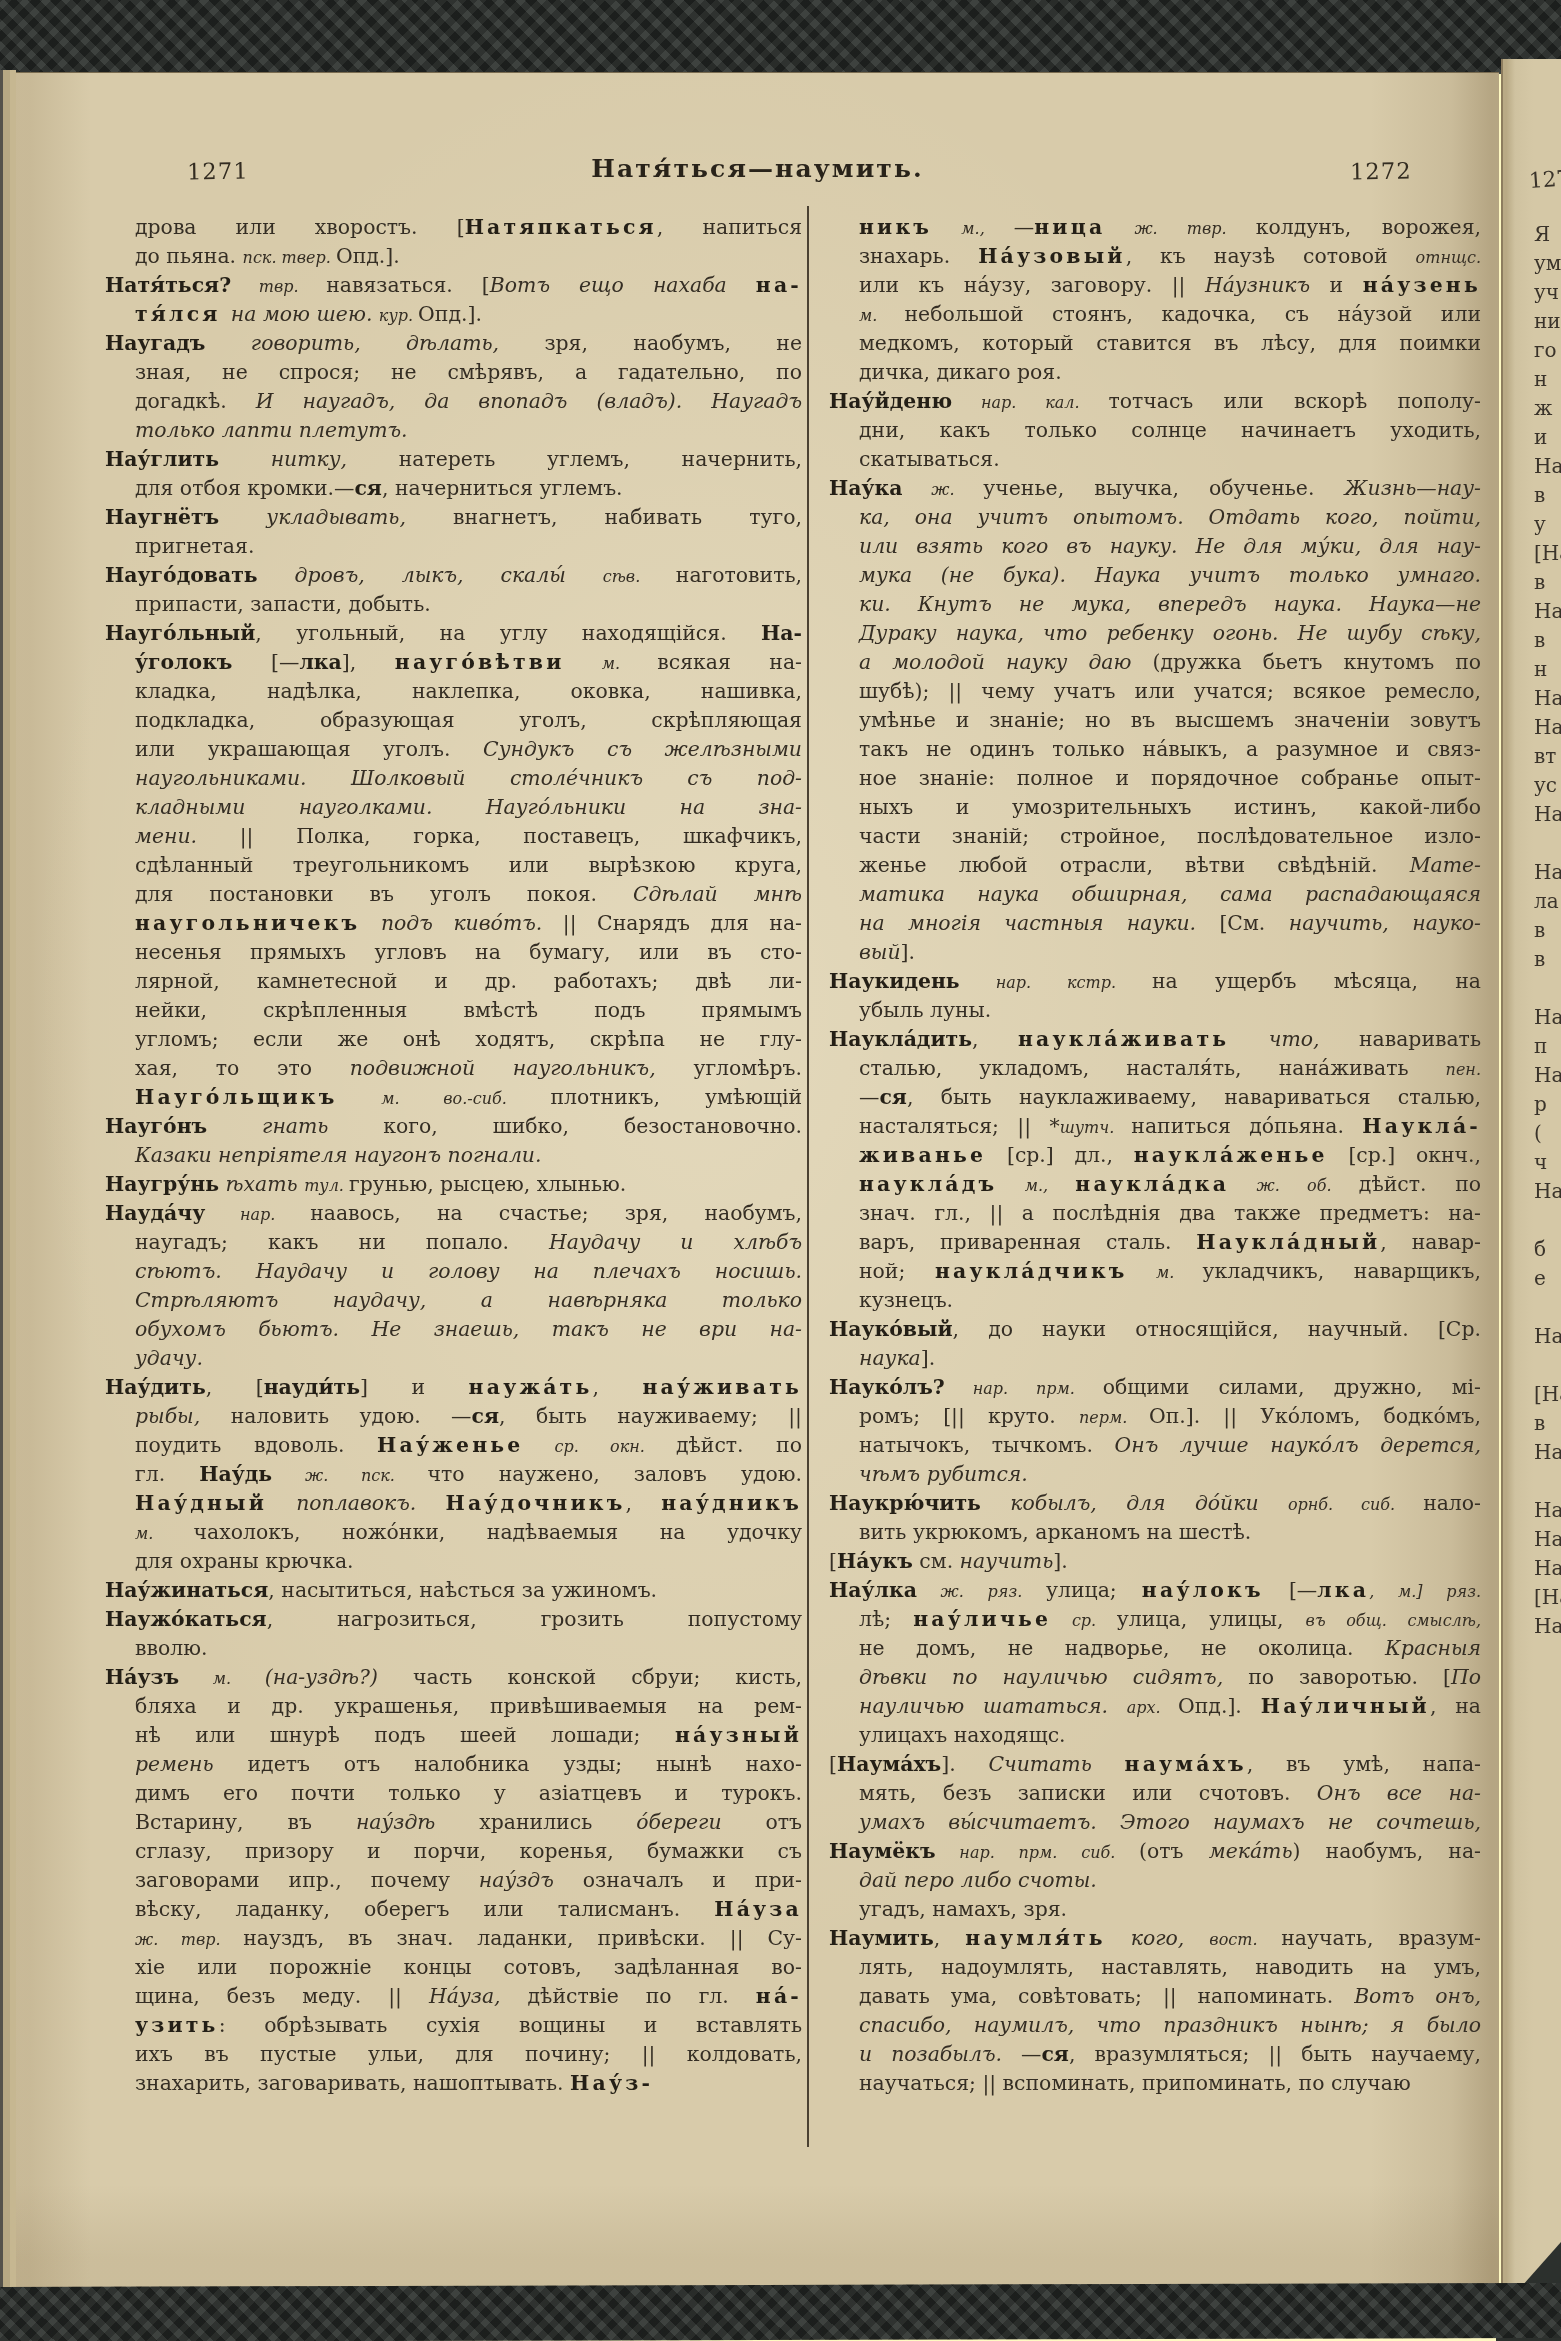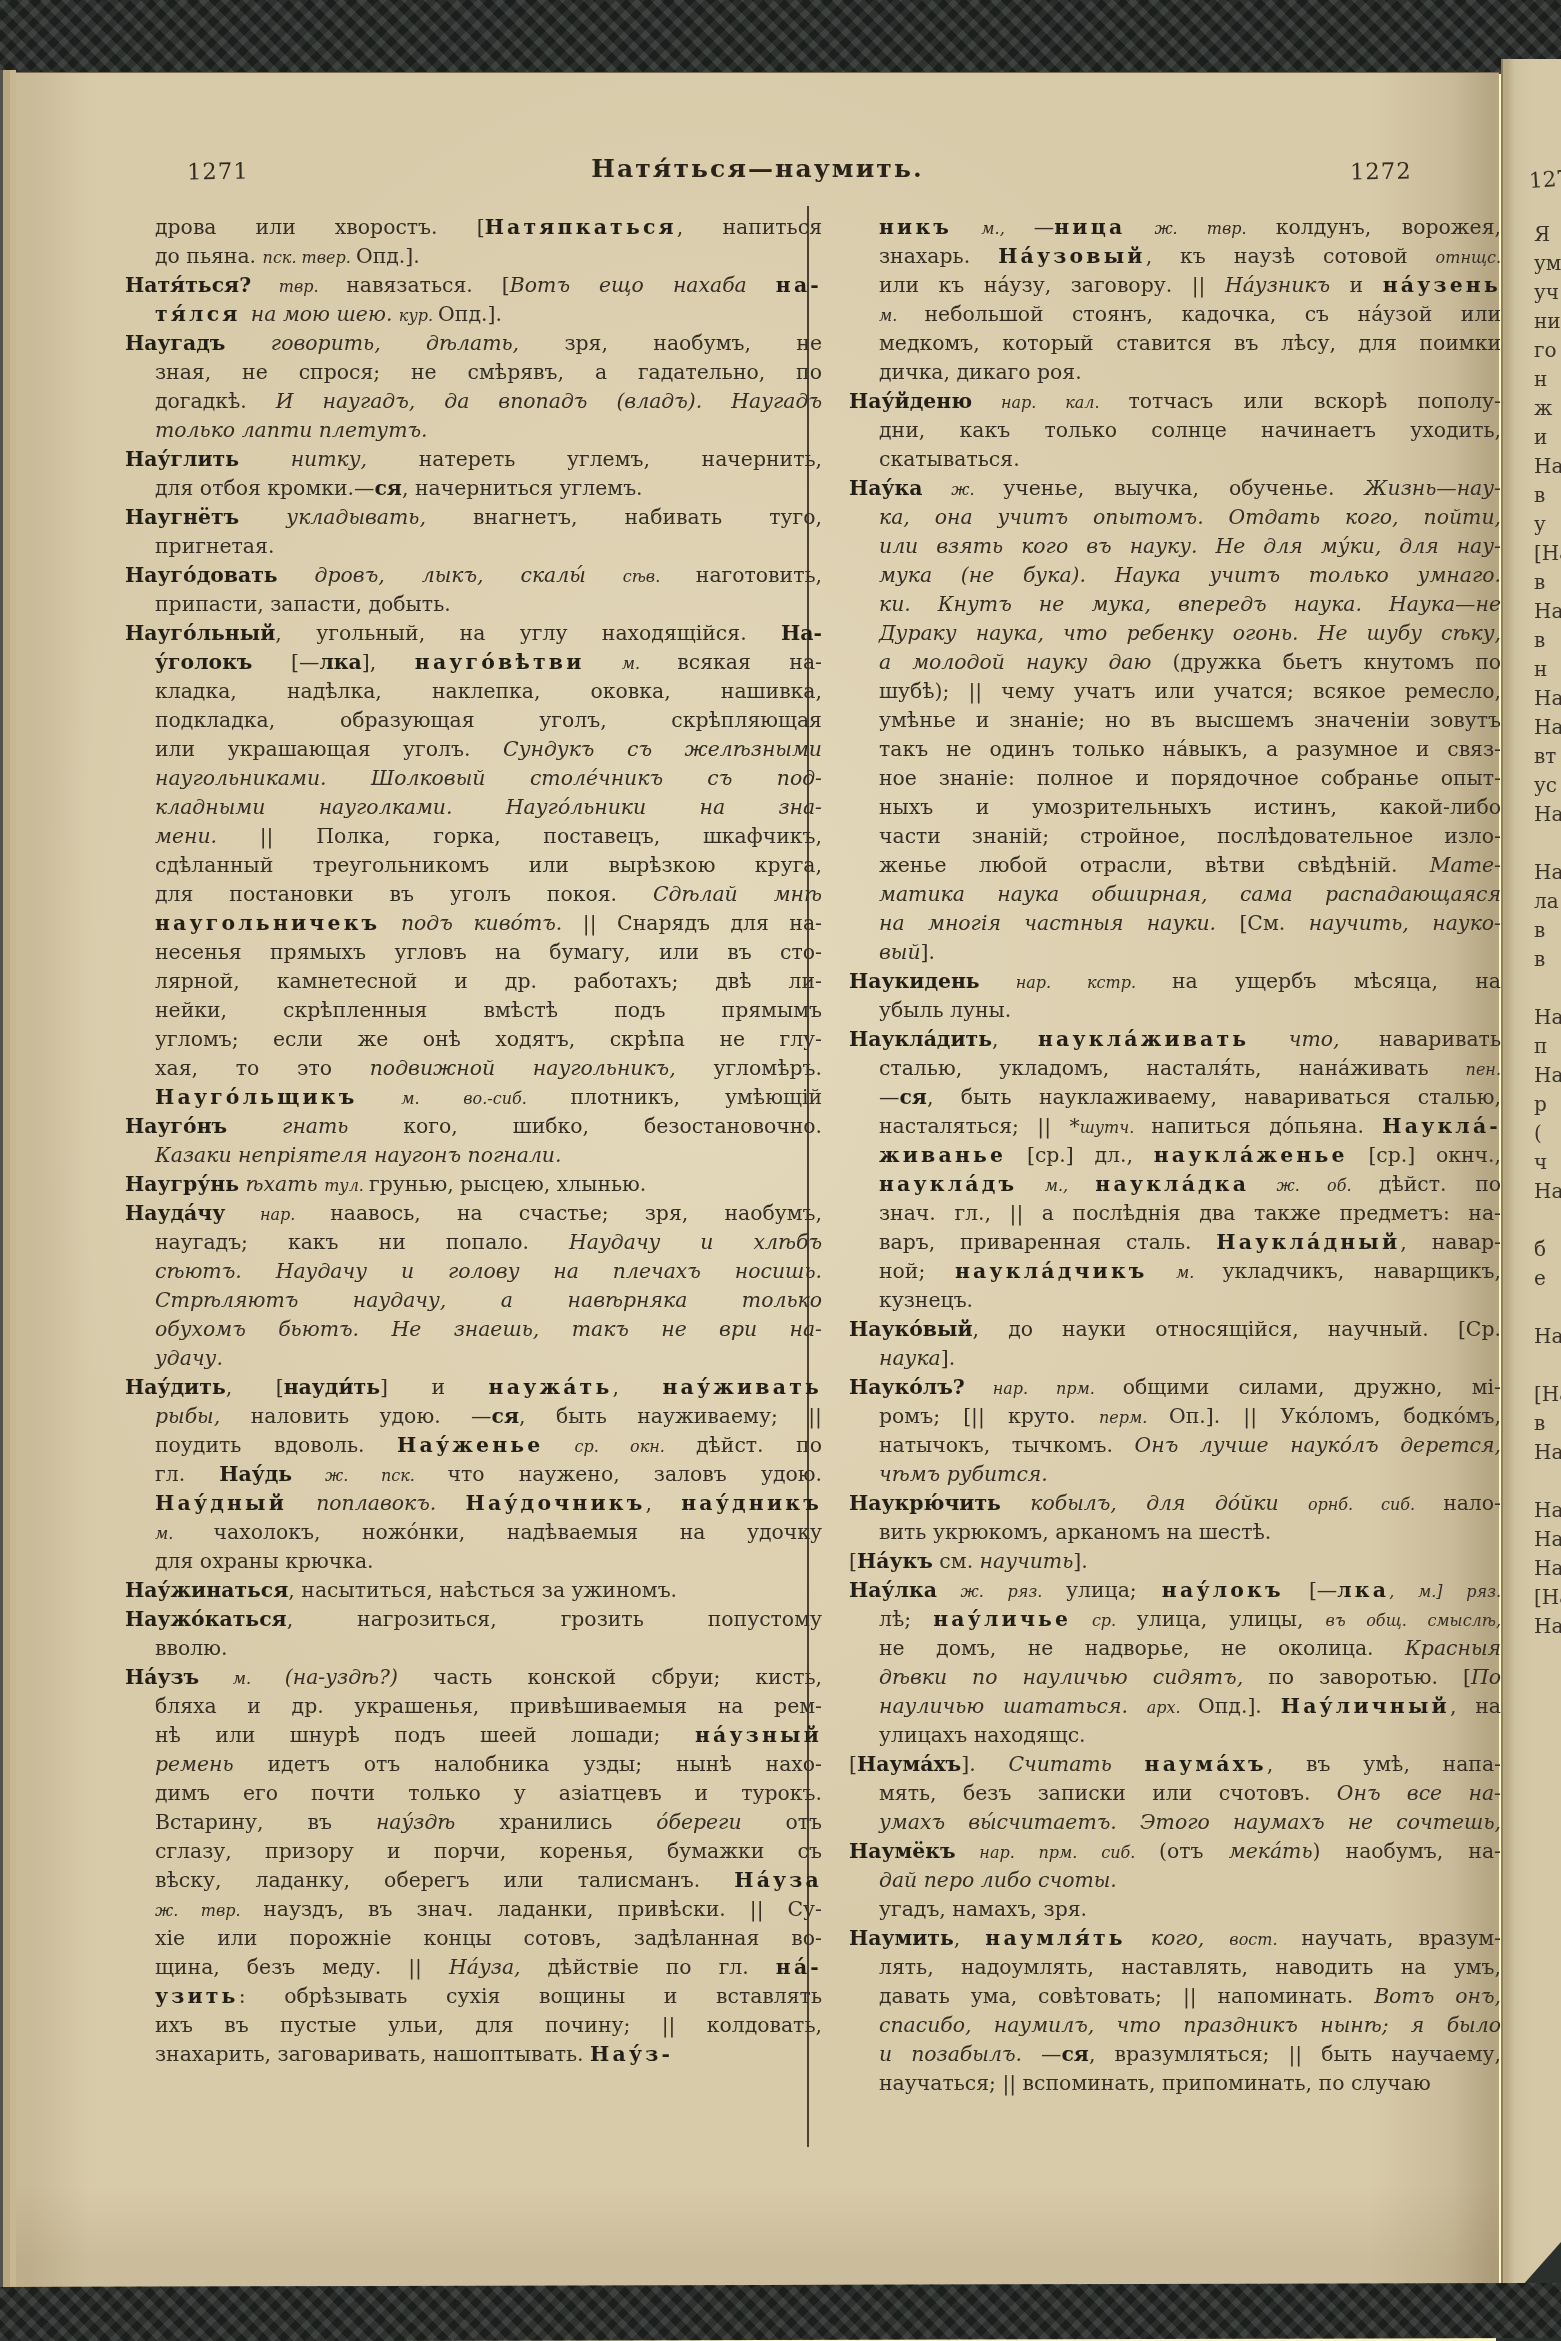--- a/index.html
+++ b/index.html
@@ -22,21 +22,21 @@
       linear-gradient(90deg, rgba(120,95,55,0.16) 0 14px, rgba(120,95,55,0.0) 75px),
       linear-gradient(270deg, rgba(100,78,40,0.30) 0 7.5px, rgba(100,78,40,0.12) 48px, rgba(100,78,40,0.0) 129px),
       linear-gradient(0deg, rgba(110,88,48,0.12) 0 32px, rgba(110,88,48,0) 107px),
       #d8cbaa;
     border-top:1.1px solid #7a6c50;border-bottom:1.1px solid #6e5f46;}
   .pageno{position:absolute;top:85px;font-size:22.5px;letter-spacing:1.1px;color:#332c21;}
   .pageno.left{left:171px;transform:rotate(-1deg);}
   .pageno.right{left:1334px;transform:rotate(-1deg);}
   .header-title{position:absolute;top:81px;left:0;width:100%;text-align:center;
     font-size:25px;font-weight:bold;letter-spacing:2.1px;color:#29231a;}
-  .col{position:absolute;top:140px;height:1930px;overflow:hidden;margin-left:20px;}
+  .col{position:absolute;top:140px;height:1930px;overflow:hidden;}
   .col.left{left:89px;width:697px;}
   .col.right{left:813px;width:652px;}
   .divider{position:absolute;left:791px;top:133px;width:1.6px;height:1941px;background:#4b4132;}
   .line{white-space:nowrap;height:29px;line-height:29px;font-size:20.4px;
     text-align:justify;text-align-last:justify;}
   .line.ind{padding-left:30px;}
   .line.last{text-align-last:left;}
   .seg-n{}
   .seg-b{font-weight:bold;color:#241f16;}
   .seg-s{font-weight:bold;color:#241f16;letter-spacing:3.2px;}
@@ -116,20 +116,21 @@
         <div class="line last"><span class="seg-b">Нау́жинаться</span><span class="seg-n">, насытиться, наѣсться за ужиномъ.</span></div>
         <div class="line"><span class="seg-b">Наужо́каться</span><span class="seg-n">, нагрозиться, грозить попустому</span></div>
         <div class="line ind last"><span class="seg-n">вволю.</span></div>
         <div class="line"><span class="seg-b">На́узъ</span><span class="seg-a"> м. </span><span class="seg-i">(на-уздѣ?) </span><span class="seg-n">часть конской сбруи; кисть,</span></div>
         <div class="line ind"><span class="seg-n">бляха и др. украшенья, привѣшиваемыя на рем-</span></div>
         <div class="line ind"><span class="seg-n">нѣ или шнурѣ подъ шеей лошади; </span><span class="seg-s">на́узный</span></div>
         <div class="line ind"><span class="seg-i">ремень </span><span class="seg-n">идетъ отъ налобника узды; нынѣ нахо-</span></div>
         <div class="line ind"><span class="seg-n">димъ его почти только у азіатцевъ и турокъ.</span></div>
         <div class="line ind"><span class="seg-n">Встарину, въ </span><span class="seg-i">нау́здѣ </span><span class="seg-n">хранились </span><span class="seg-i">о́береги </span><span class="seg-n">отъ</span></div>
         <div class="line ind"><span class="seg-n">сглазу, призору и порчи, коренья, бумажки съ</span></div>
+        <div class="line ind"><span class="seg-n">заговорами ипр., почему </span><span class="seg-i">нау́здъ </span><span class="seg-n">означалъ и при-</span></div>
         <div class="line ind"><span class="seg-n">вѣску, ладанку, оберегъ или талисманъ. </span><span class="seg-s">На́уза</span></div>
         <div class="line ind"><span class="seg-a">ж. твр. </span><span class="seg-n">науздъ, въ знач. ладанки, привѣски. || Су-</span></div>
         <div class="line ind"><span class="seg-n">хіе или порожніе концы сотовъ, задѣланная во-</span></div>
         <div class="line ind"><span class="seg-n">щина, безъ меду. || </span><span class="seg-i">На́уза, </span><span class="seg-n">дѣйствіе по гл. </span><span class="seg-s">на́-</span></div>
         <div class="line ind"><span class="seg-s">узить</span><span class="seg-n">: обрѣзывать сухія вощины и вставлять</span></div>
         <div class="line ind"><span class="seg-n">ихъ въ пустые ульи, для почину; || колдовать,</span></div>
         <div class="line ind last"><span class="seg-n">знахарить, заговаривать, нашоптывать. </span><span class="seg-s">Нау́з-</span></div>
       </div>
     <div class="col right">
         <div class="line ind"><span class="seg-s">никъ</span><span class="seg-a"> м., </span><span class="seg-n">—</span><span class="seg-s">ница</span><span class="seg-a"> ж. твр. </span><span class="seg-n">колдунъ, ворожея,</span></div>

